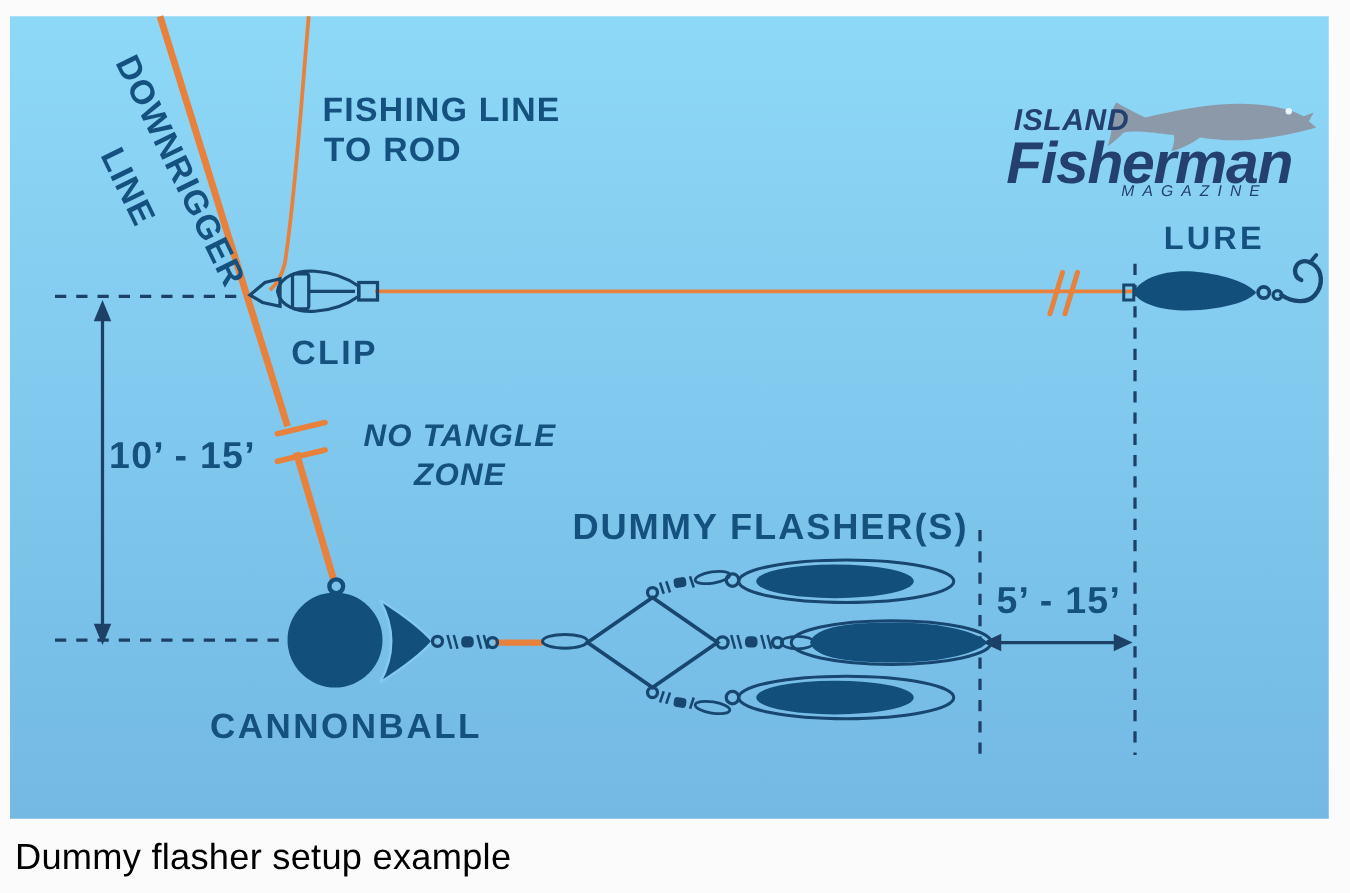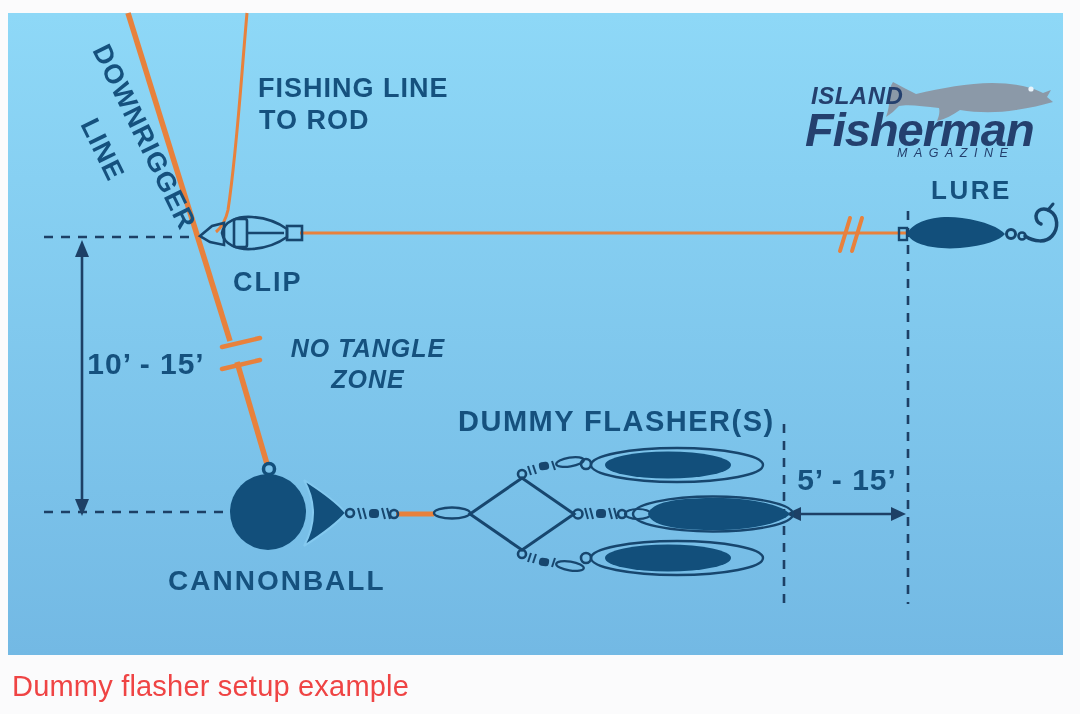--- a/index.html
+++ b/index.html
@@ -2,21 +2,21 @@
 <html><head>
 <meta charset="utf-8">
 <style>
   html,body{margin:0;padding:0;background:#fbfbfc;}
   .frame{position:relative;width:1080px;height:714px;background:#fbfbfc;overflow:hidden;
          font-family:"Liberation Sans",sans-serif;}
   svg{position:absolute;left:0;top:0;}
   .lbl{font-family:"Liberation Sans",sans-serif;font-weight:700;fill:#15517e;}
   .lbl-it{font-family:"Liberation Sans",sans-serif;font-weight:700;font-style:italic;fill:#15517e;}
   .logo-t{font-family:"Liberation Sans",sans-serif;font-style:italic;fill:#24406e;}
-  .caption{position:absolute;left:12px;top:670px;font-size:29px;color:#ef4444;
+  .caption{position:absolute;left:12px;top:670px;font-size:29px;color:#000000;
            font-family:"Liberation Sans",sans-serif;letter-spacing:0.2px;}
 </style>
 </head>
 <body>
 
 <div class="frame">
 
 <svg width="1080" height="714" viewBox="0 0 1080 714">
   <defs>
     <linearGradient id="bgGrad" x1="0" y1="0" x2="0" y2="1">

